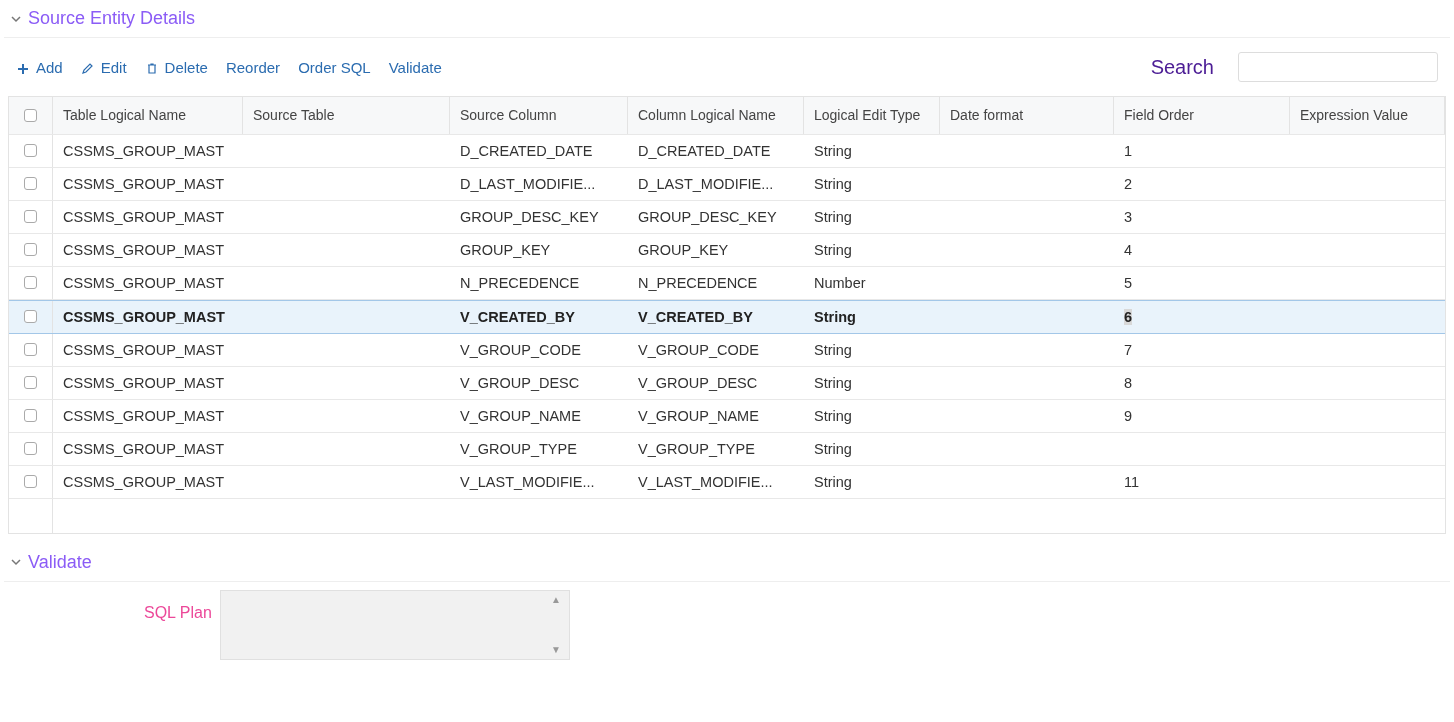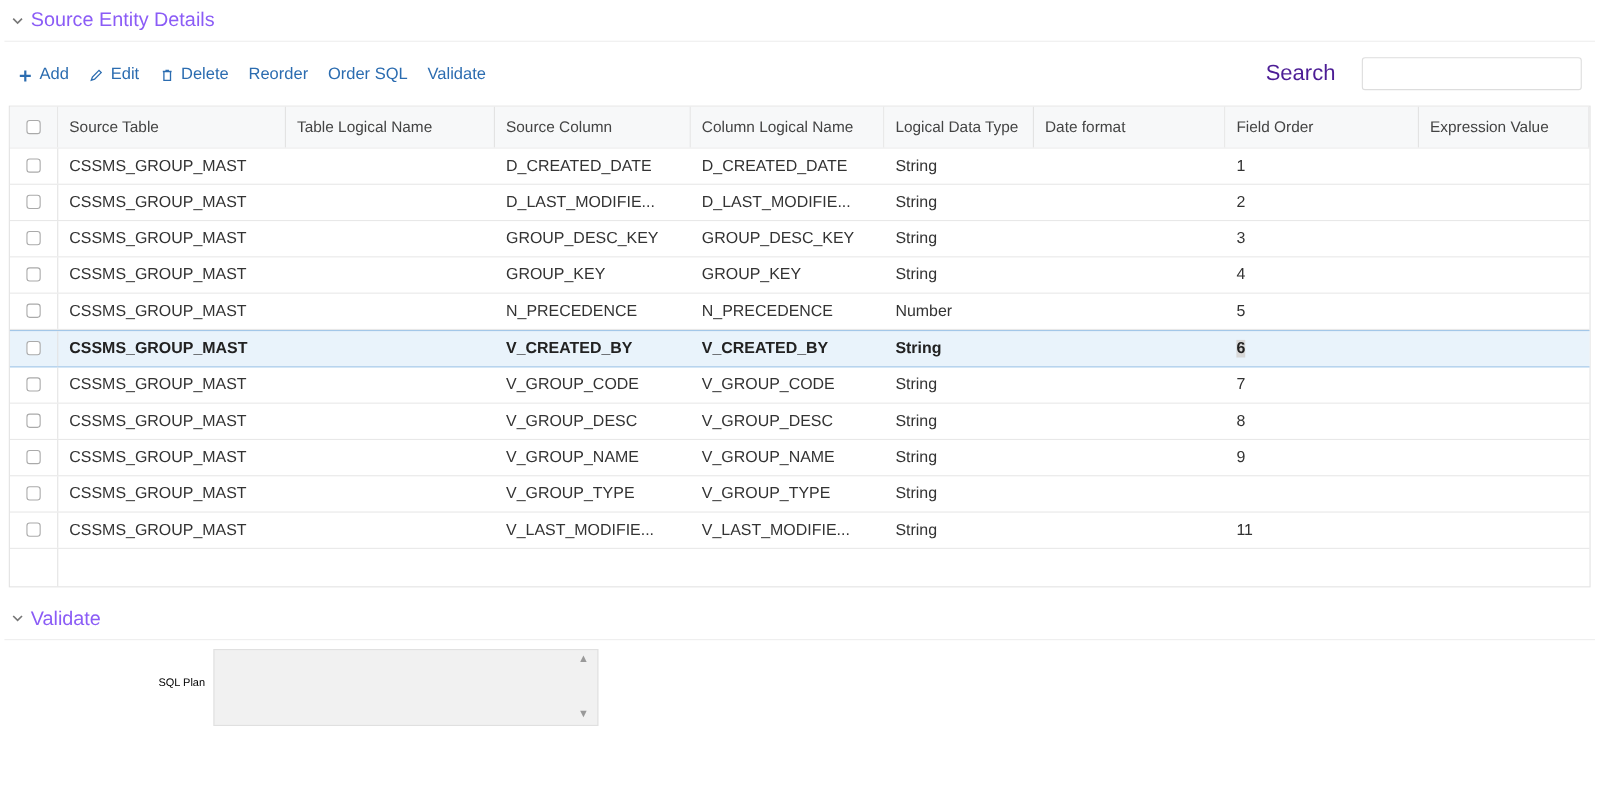--- a/index.html
+++ b/index.html
@@ -100,21 +100,21 @@
   display:inline-block;
 }
 .blank-row { height: 34px; }
 
 .validate-body {
   display: flex;
   align-items: flex-start;
   gap: 8px;
   padding: 8px 4px 4px 140px;
 }
-.vlabel { color: #000000; font-size: 10px; margin-top: 26px; }
+.vlabel { color: #ec4899; font-size: 16px; margin-top: 14px; }
 .sqlbox {
   width: 350px;
   height: 70px;
   background: #f1f1f1;
   border: 1px solid #e0e0e0;
   padding: 6px 8px;
   font-size: 14px;
   color: #888;
   overflow: hidden;
   position: relative;
@@ -182,25 +182,25 @@
   <span class="spacer"></span>
   <span class="search-lbl">Search</span>
   <input class="search-box" value="" style="">
 </div>
 
 <div class="grid">
   <div class="grid-row grid-header">
     <div class="cell col-chk">
         <span class="chk"></span>
       </div>
+    <div class="cell col-1">Table Logical Name</div>
     <div class="cell col-0">Source Table</div>
-    <div class="cell col-1">Table Logical Name</div>
     <div class="cell col-2">Source Column</div>
     <div class="cell col-3">Column Logical Name</div>
-    <div class="cell col-4">Logical Data Type</div>
+    <div class="cell col-4">Logical Edit Type</div>
     <div class="cell col-5">Date format</div>
     <div class="cell col-6">Field Order</div>
     <div class="cell col-7">Expression Value</div>
   </div>
   <div class="grid-body" id="grid-body">
       <div class="grid-row">
         <div class="cell col-chk">
           <span class="chk"></span>
         </div>
         <div class="cell col-0">CSSMS_GROUP_MAST</div>

